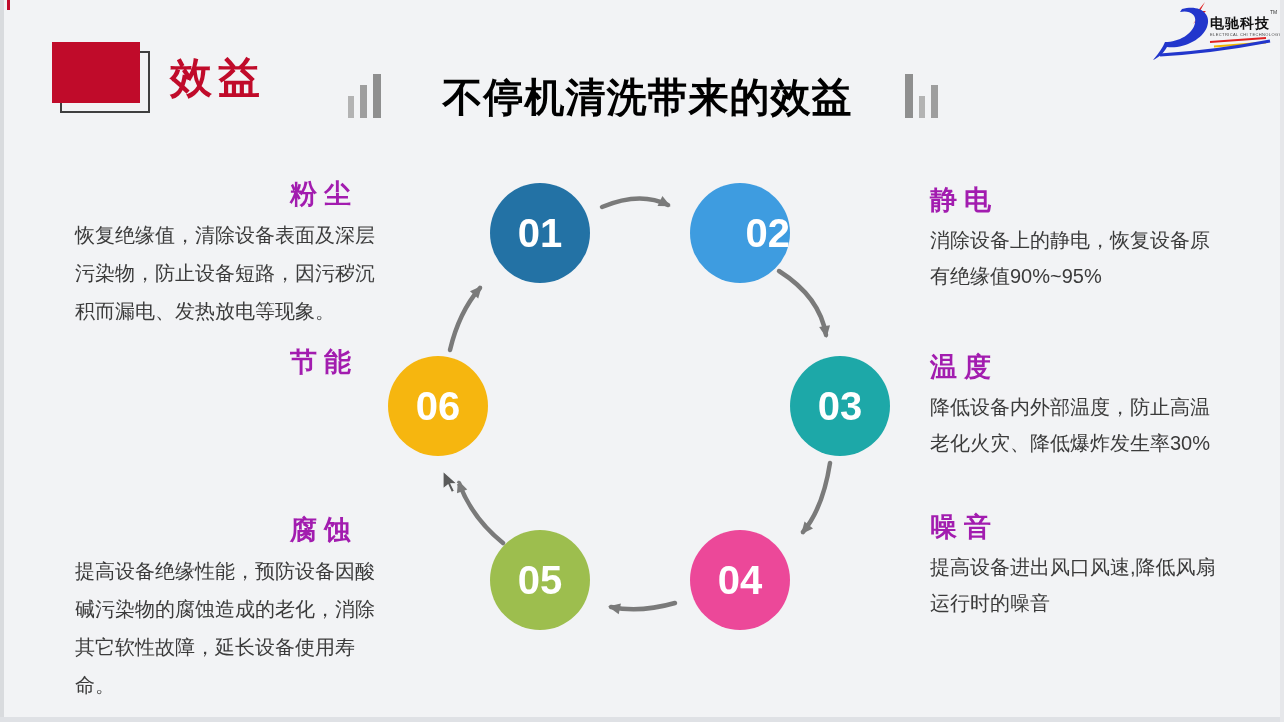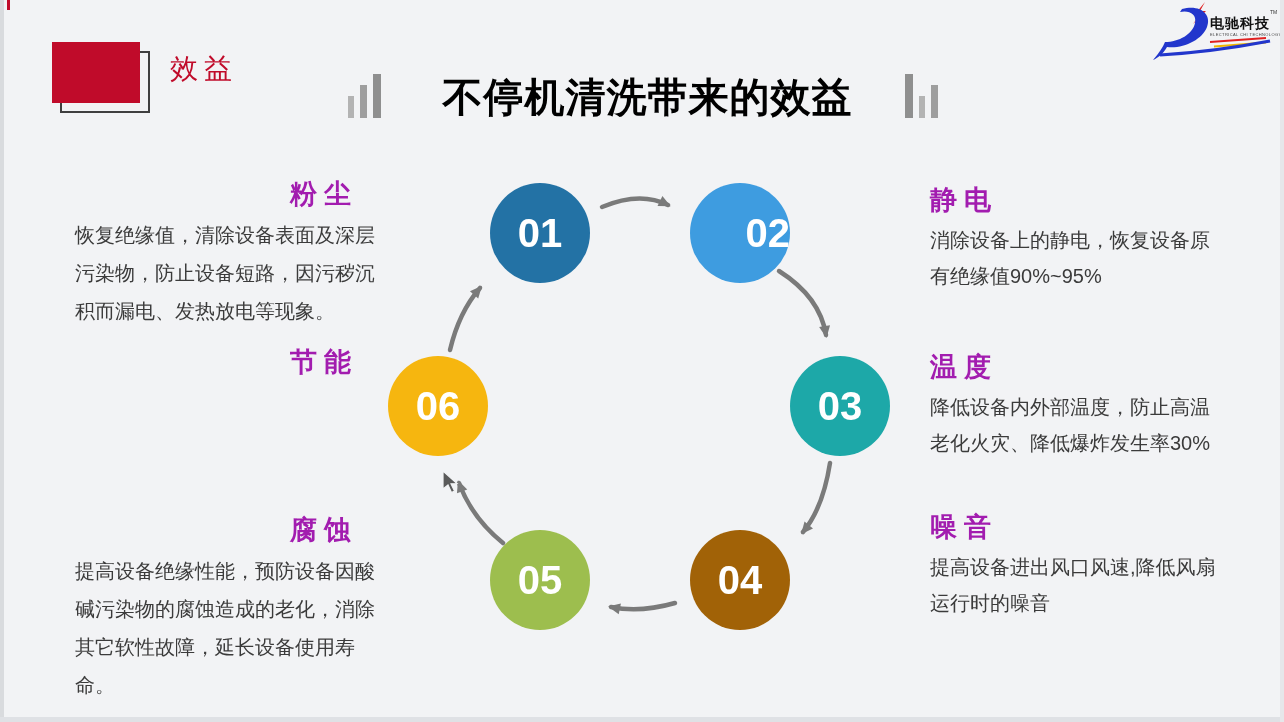--- a/index.html
+++ b/index.html
@@ -7,21 +7,21 @@
        font-family:"Liberation Sans","DejaVu Sans",sans-serif;background:#f2f3f5;}
   .abs{position:absolute;}
   
   .edge-left{left:0;top:0;width:4px;height:722px;background:#d9dbde;}
   .edge-bottom{left:0;top:717px;width:1284px;height:5px;background:#dfe1e5;}
   .edge-right{left:1280px;top:0;width:4px;height:722px;background:#e6e7ea;}
   .red-tick{left:7px;top:0;width:3px;height:10px;}
   
   .tag-outline{left:60px;top:51px;width:86px;height:58px;border:2px solid #3f3f3f;background:transparent;}
   .tag-block{left:52px;top:42px;width:88px;height:61px;}
-  .tag-text{left:170px;top:50px;font-size:28px;font-weight:normal;letter-spacing:6px;}
+  .tag-text{left:170px;top:50px;font-size:42px;font-weight:bold;letter-spacing:6px;}
   
   .slide-title{left:390px;top:72px;width:515px;text-align:center;font-size:40px;line-height:50px;
                font-weight:bold;color:#000000;letter-spacing:1px;white-space:nowrap;}
   .bars{display:flex;align-items:flex-end;gap:6px;height:44px;top:74px;}
   .bars-left{left:348px;}
   .bars-right{left:905px;}
   .bar-s{width:6px;height:22px;background:#b3b3b3;}
   .bar-m{width:7px;height:33px;background:#9e9e9e;}
   .bar-t{width:8px;height:44px;background:#8f8f8f;}
   
@@ -82,21 +82,21 @@
 
 <div class="abs circle c1" style="background: rgb(35, 114, 165);">
     <span>01</span>
   </div>
 <div class="abs circle c2" style="background: rgb(62, 156, 224); justify-content: flex-end;">
     <span>02</span>
   </div>
 <div class="abs circle c3" style="background: rgb(29, 168, 168); justify-content: center;">
     <span>03</span>
   </div>
-<div class="abs circle c4" style="background: #a16207;">
+<div class="abs circle c4" style="background: #ec4899;">
     <span>04</span>
   </div>
 <div class="abs circle c5" style="background: rgb(157, 190, 78);">
     <span>05</span>
   </div>
 <div class="abs circle c6" style="background: rgb(246, 182, 15);">
     <span>06</span>
   </div>
 
 <svg class="abs arrows" width="540" height="520" viewBox="380 140 540 520">

